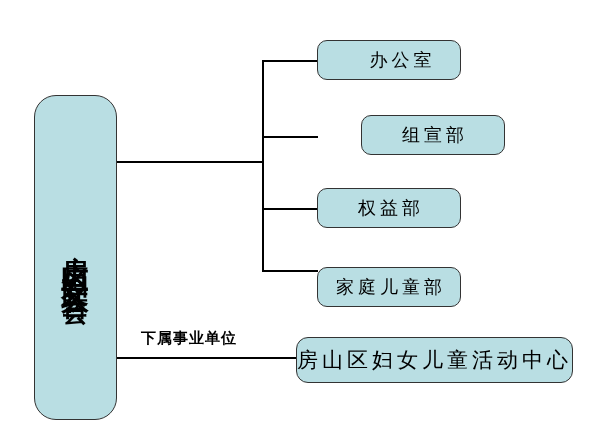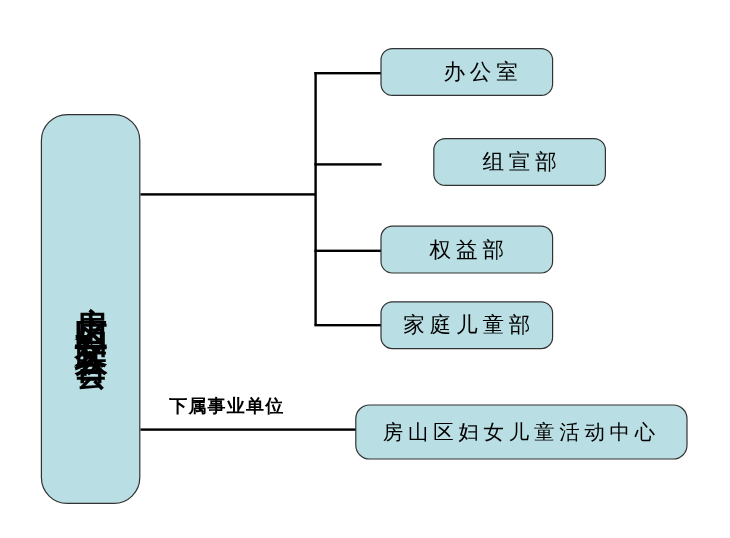--- a/index.html
+++ b/index.html
@@ -47,21 +47,21 @@
   .node.dept{
     left:317px; width:144px; height:40px;
     border-radius:10px;
     font-size:18px;
     letter-spacing:4px;
   }
   .node.dept .dept-label{text-indent:4px;}
   .node.sub{
     left:296px; top:337px; width:277px; height:46px;
     border-radius:12px;
-    font-size:17px;
+    font-size:21px;
     letter-spacing:4px;
   }
   .connector{
     position:absolute;
     background:var(--connector);
   }
   .connector.h{height:1.5px;}
   .connector.v{width:1.5px;}
   .edge-label{
     position:absolute;
@@ -93,21 +93,21 @@
 
   <div class="node dept" style="top:40px;padding-left:23px;">
     <span class="dept-label">办公室</span>
   </div>
   <div class="node dept" style="top:115px;margin-left:44px;">
     <span class="dept-label">组宣部</span>
   </div>
   <div class="node dept" style="top:188px;font-family:Liberation Serif, serif;">
     <span class="dept-label">权益部</span>
   </div>
-  <div class="node dept" style="top:251px;">
+  <div class="node dept" style="top:267px;">
     <span class="dept-label">家庭儿童部</span>
   </div>
 
   <span class="edge-label">下属事业单位</span>
 
   <div class="node sub">
     <span>房山区妇女儿童活动中心</span>
   </div>
 
 </div>

